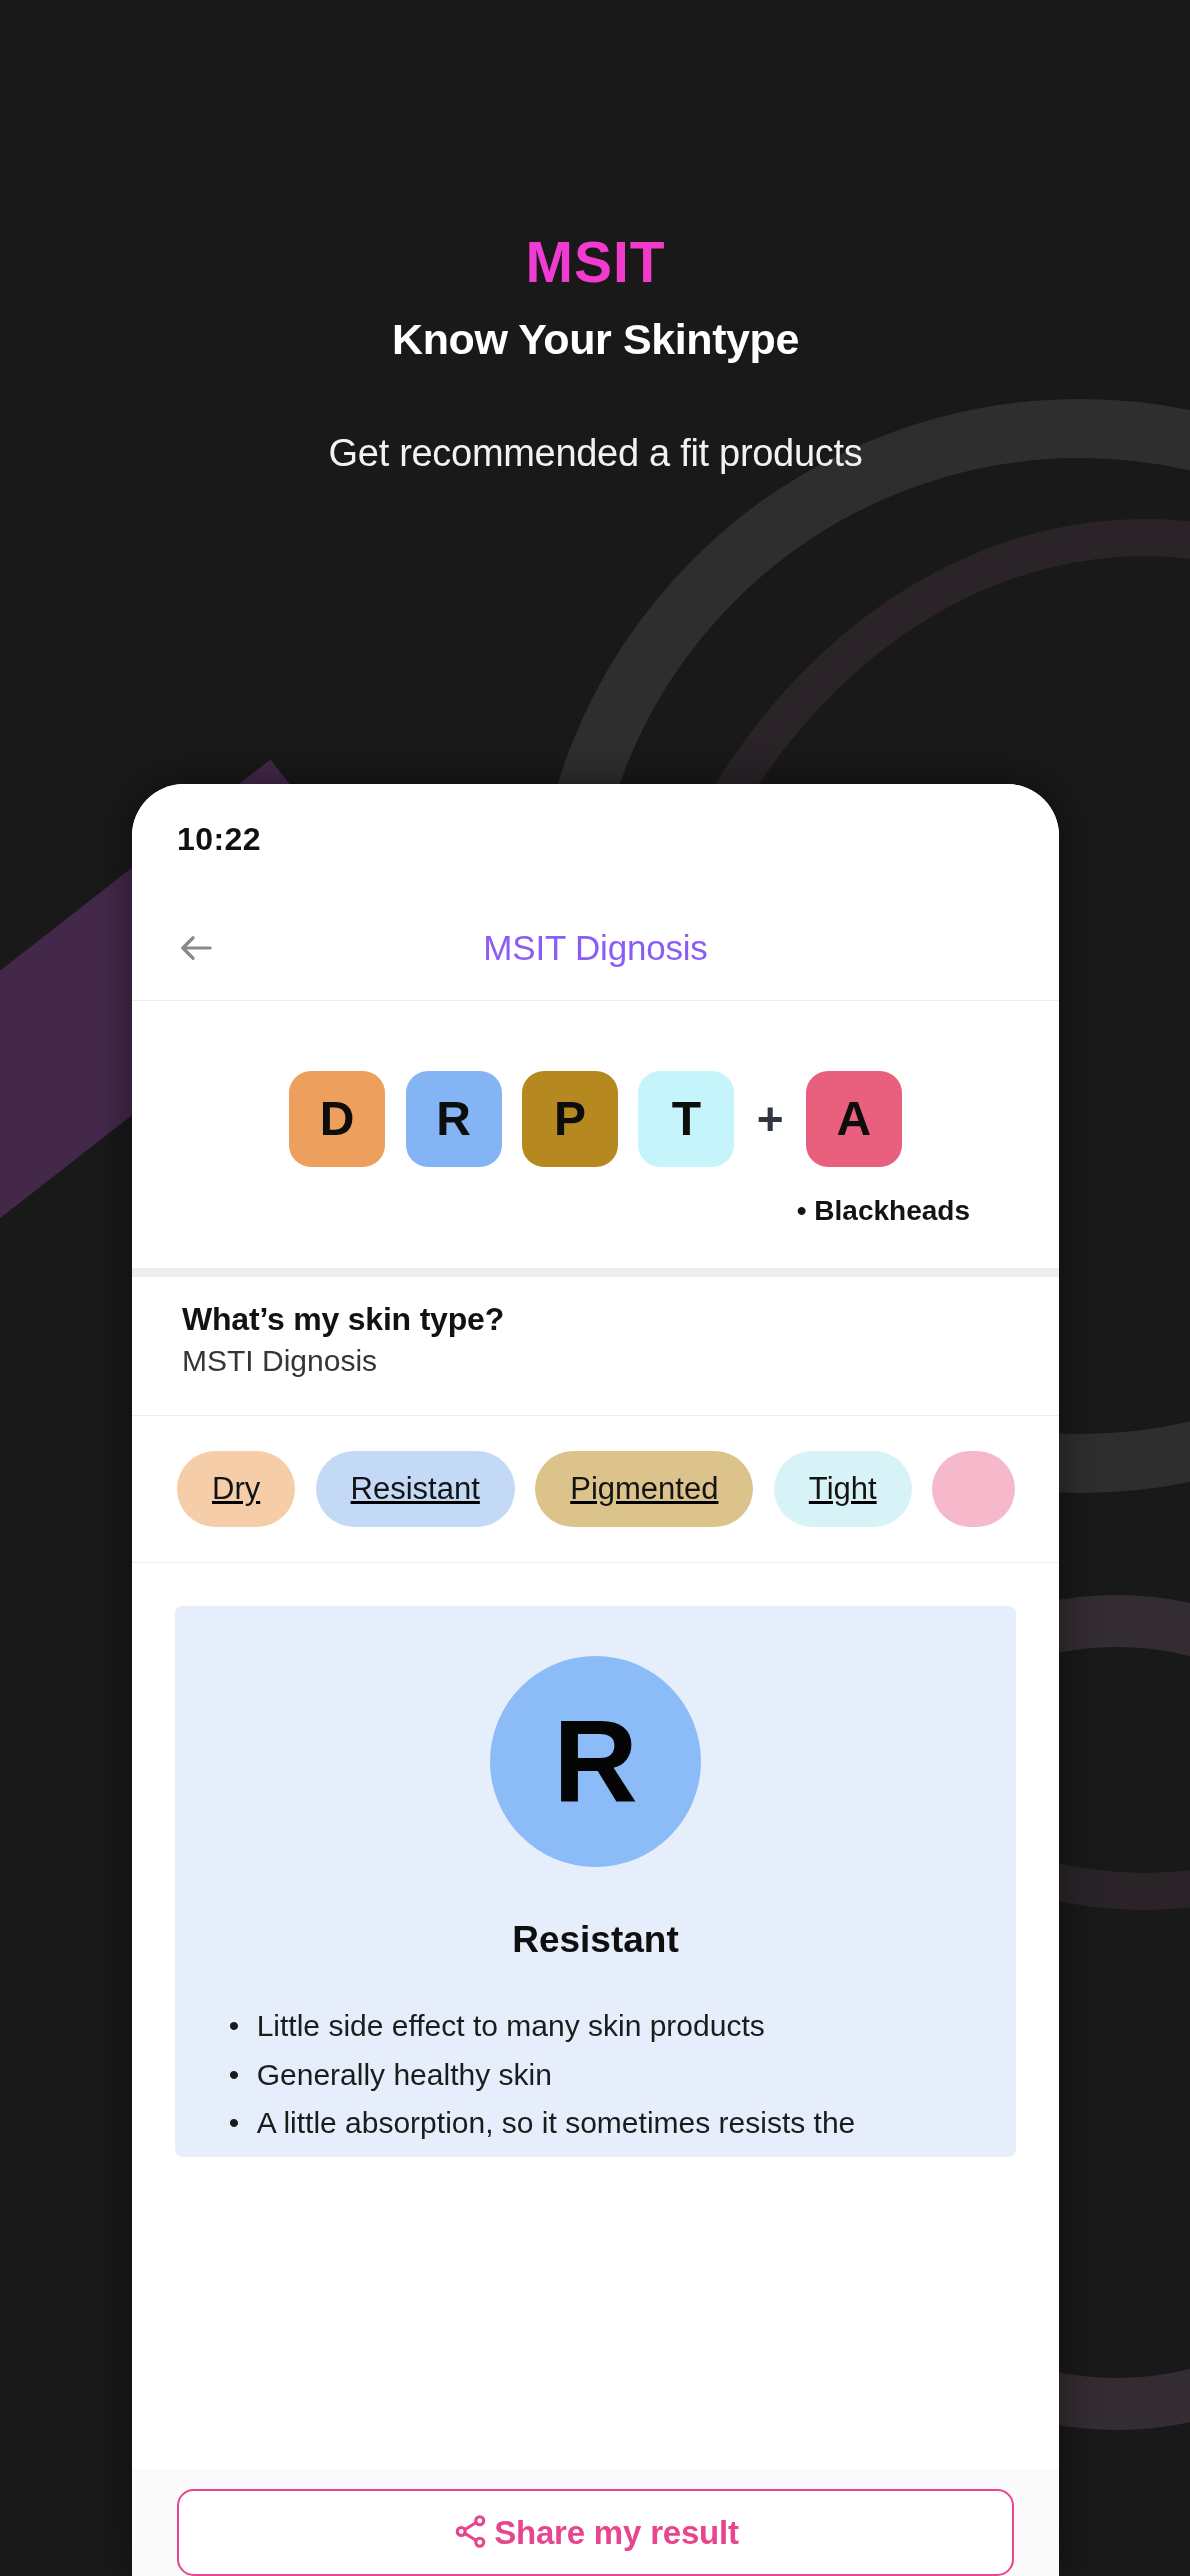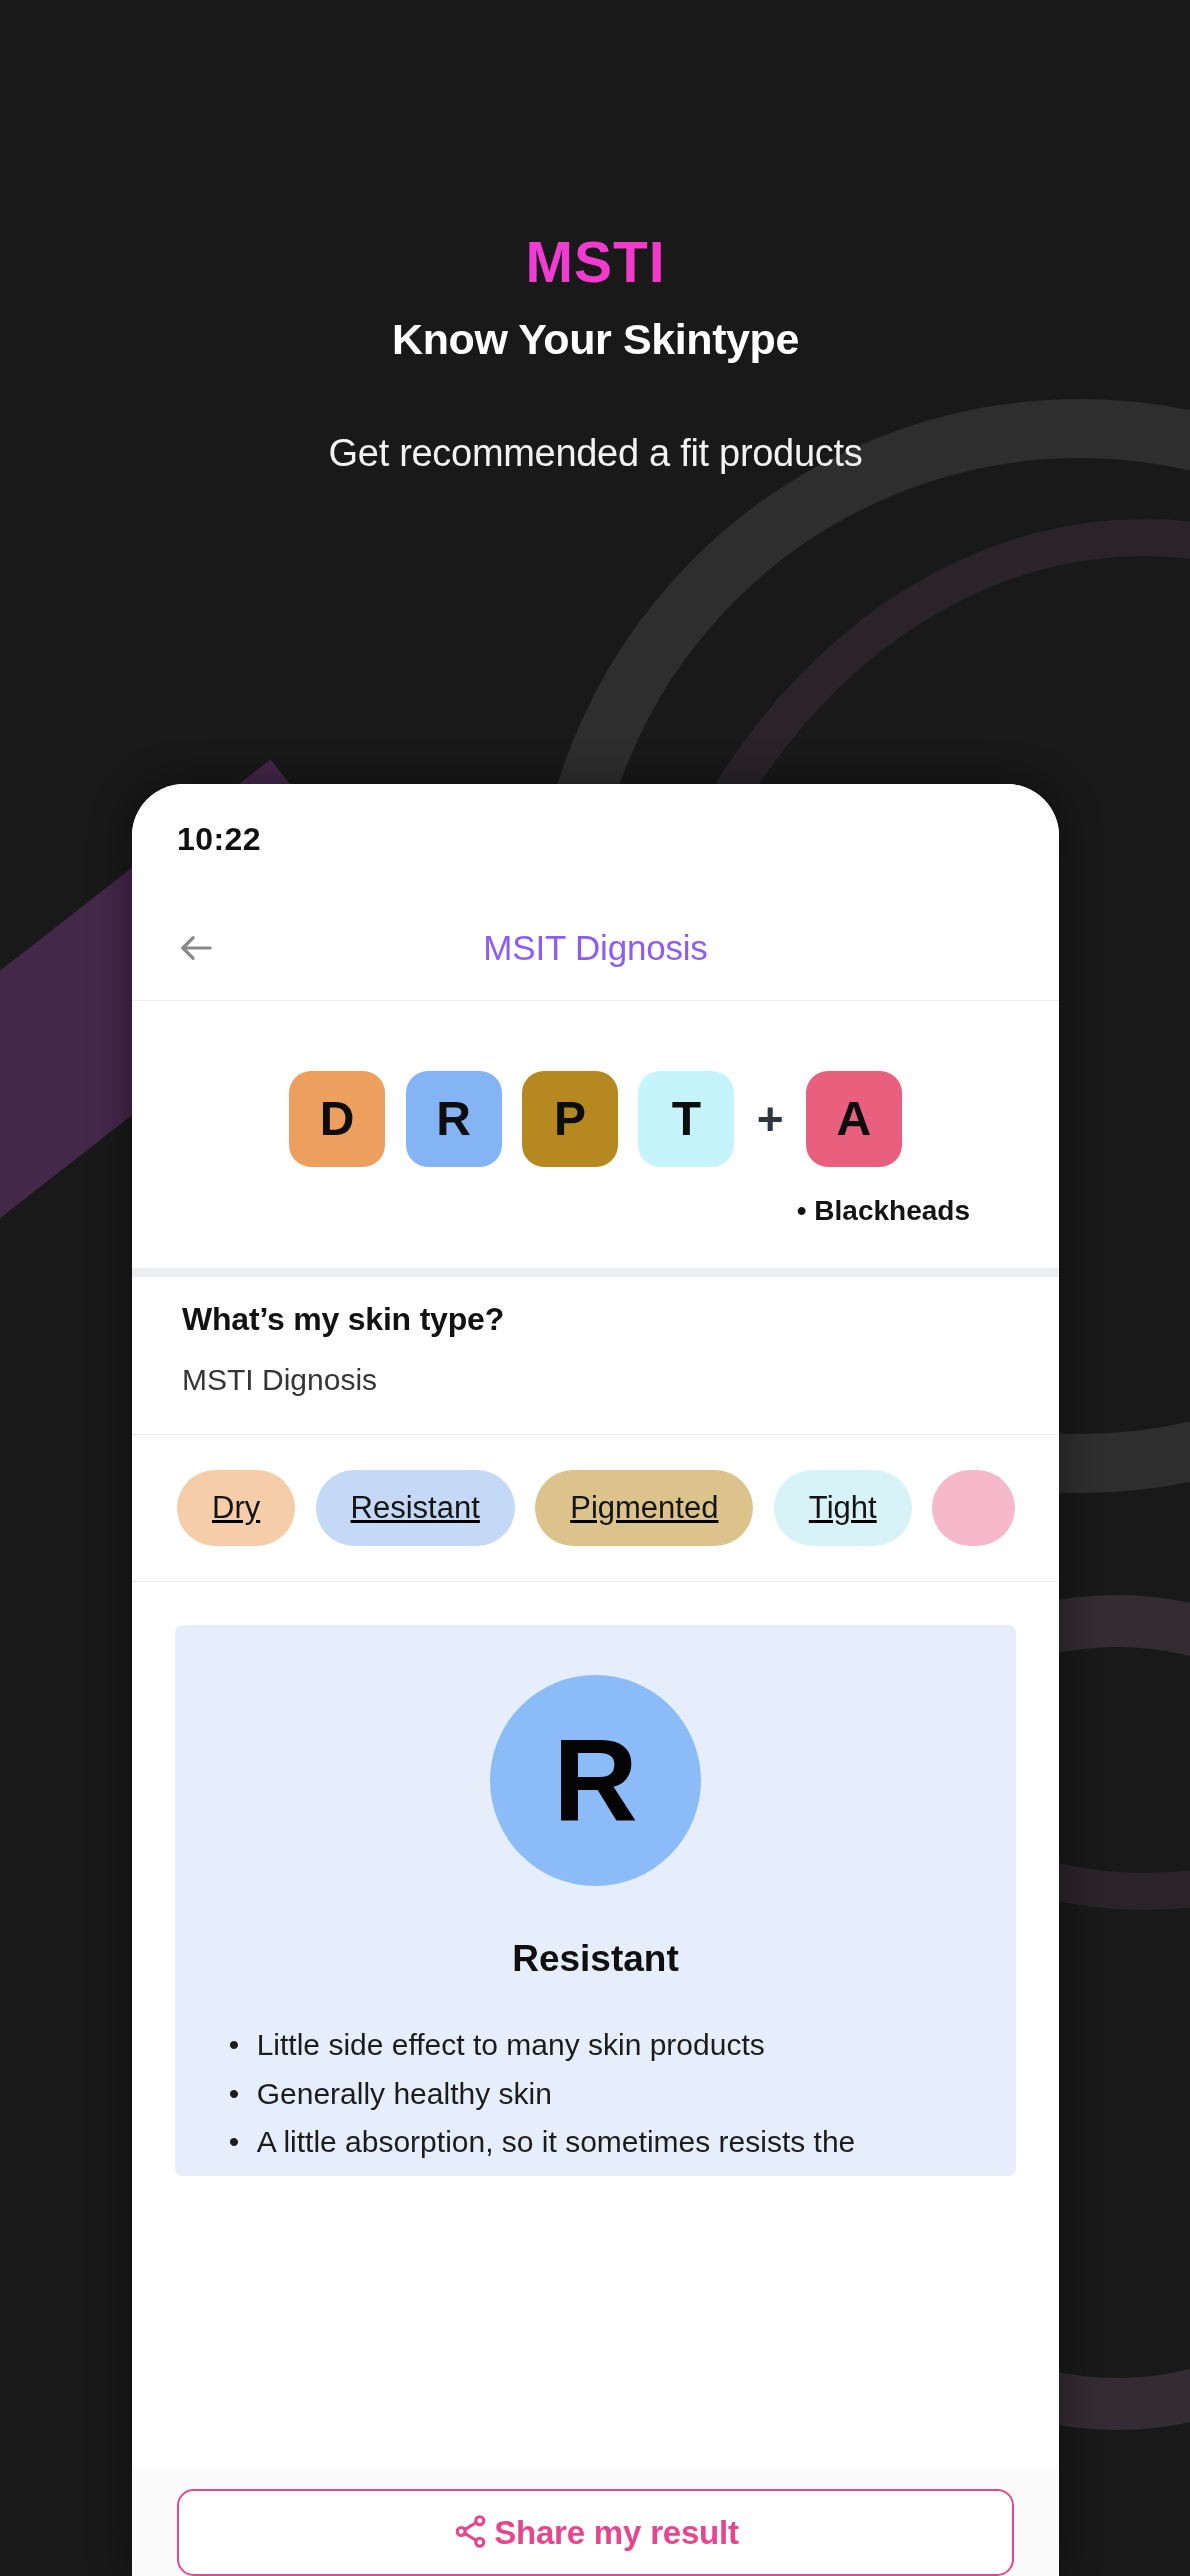--- a/index.html
+++ b/index.html
@@ -213,21 +213,21 @@
     background: #fff;
     border-bottom: 1.9px solid #eceff1;
   }
   .question-title {
     font-size: 32px;
     font-weight: 700;
     color: #121212;
     letter-spacing: -0.2px;
   }
   .question-sub {
-    margin-top: 25px;
+    margin-top: 6px;
     font-size: 30px;
     font-weight: 400;
     color: #353535;
   }
 
   
   .chips-row {
     display: flex;
     align-items: center;
     gap: 20.4px;
@@ -333,21 +333,21 @@
 <body>
 
 <div id="stage">
 
   <div class="deco deco-ring-outer"></div>
   <div class="deco deco-ring-inner"></div>
   <div class="deco deco-ring-low"></div>
   <div class="deco deco-purple-band"></div>
 
   <div class="promo">
-    <div class="promo-logo">MSTI</div>
+    <div class="promo-logo">MSIT</div>
     <div class="promo-title">Know Your Skintype</div>
     <div class="promo-tagline">Get recommended a fit products</div>
   </div>
 
   <div class="phone">
 
     <div class="status-bar">
       <div class="status-time">10:22</div>
     </div>
 

